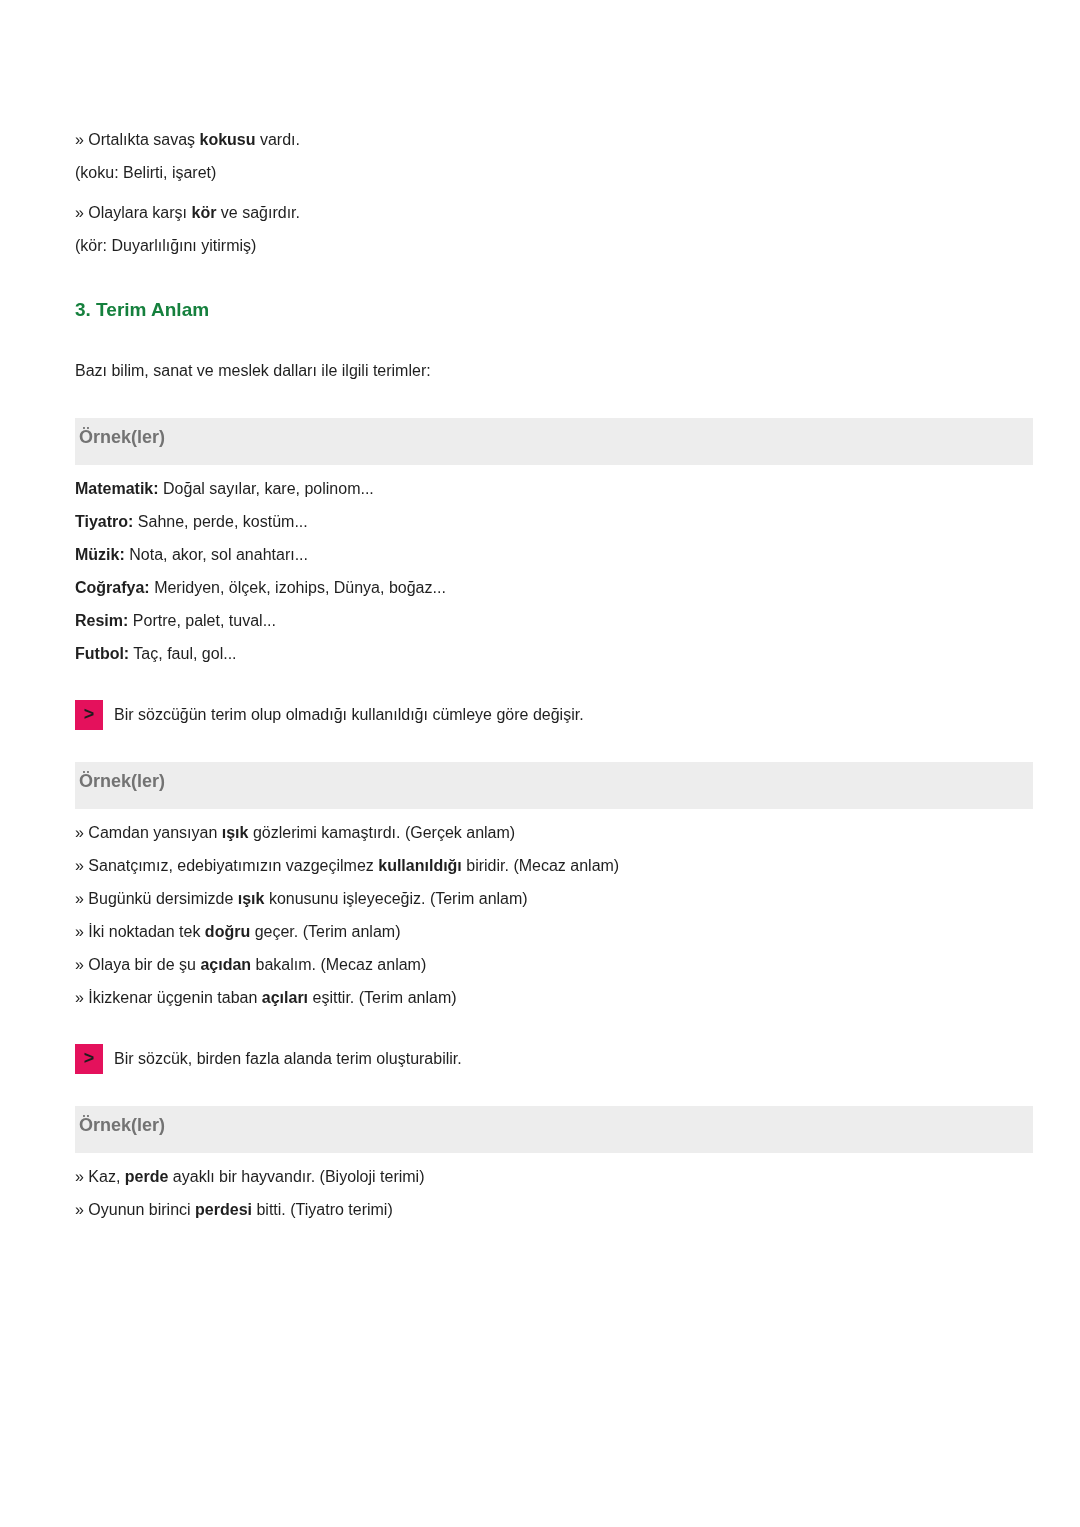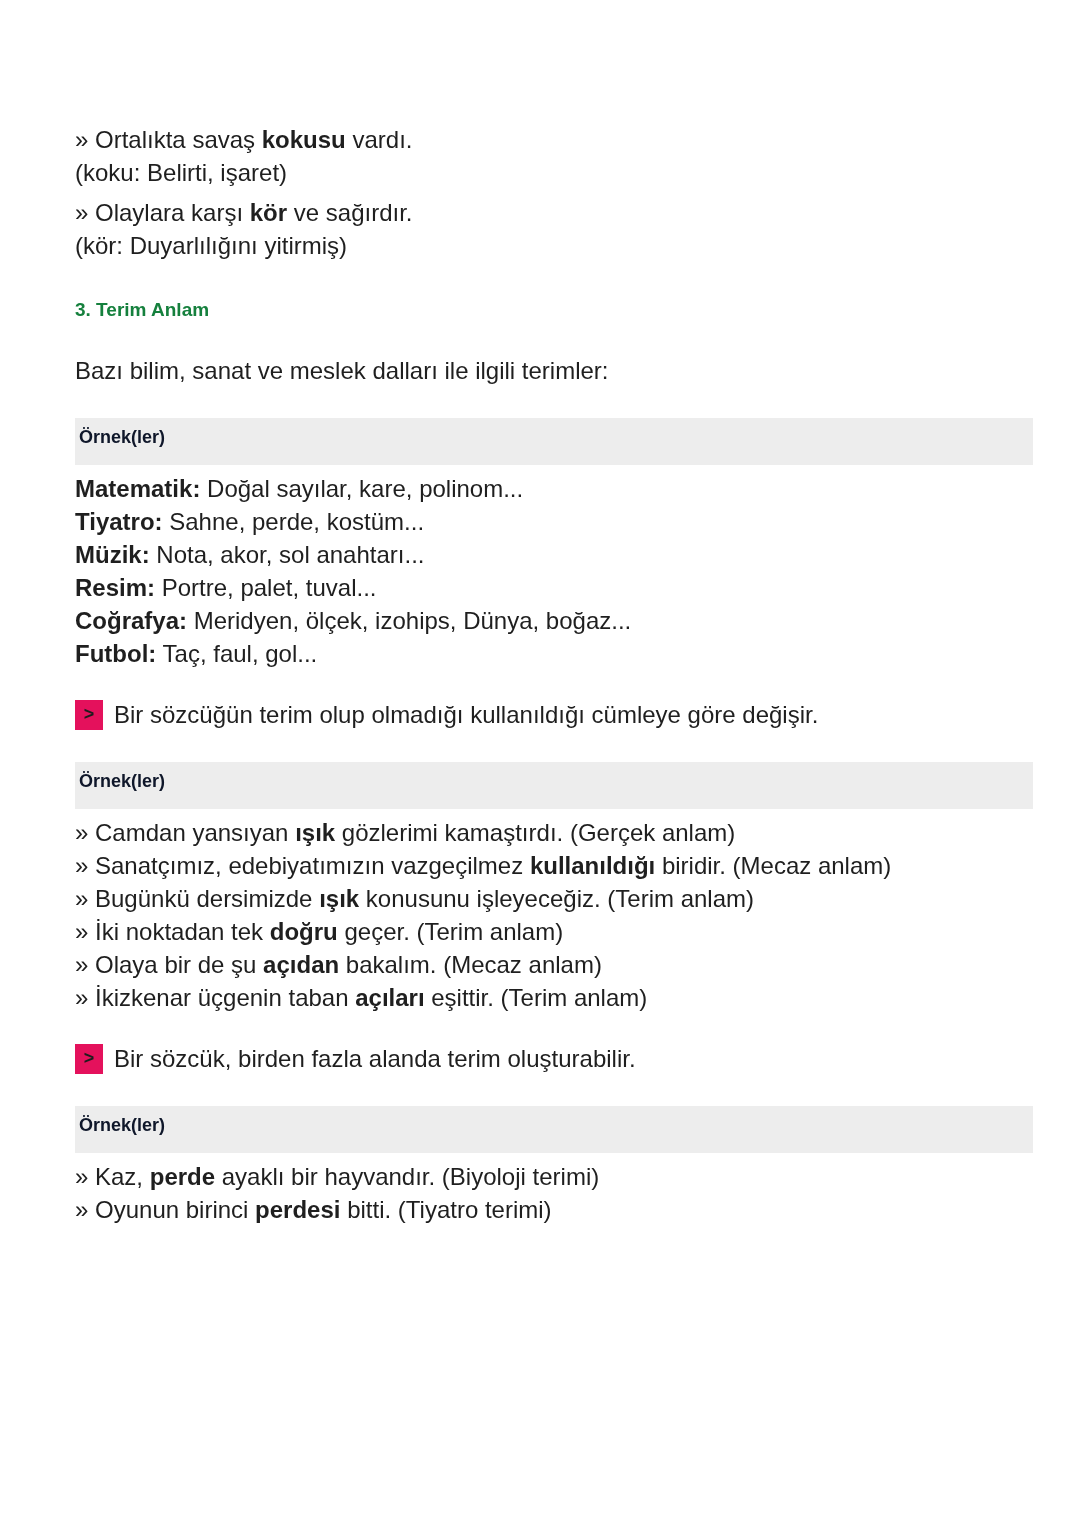--- a/index.html
+++ b/index.html
@@ -14,37 +14,37 @@
     background:#ffffff;color:var(--ink);
     font-family:"Liberation Sans",sans-serif;
     overflow:hidden;
   }
   .page{
     box-sizing:border-box;
     width:1080px;height:1527px;
     padding:123px 47px 0 75px;
   }
   .line{
-    font-size:24px;
+    font-size:16px;
     line-height:33px;
     white-space:nowrap;
   }
   .bold{font-weight:700;}
   .para{margin-top:7px;}
   .para:first-child{margin-top:0;}
   .heading{
     font-size:19px;font-weight:700;line-height:33px;
     margin:31px 0 28px 0;color:#15803d;
   }
   .example-header{
     margin-top:31px;height:47px;box-sizing:border-box;
     background:var(--bar);
     padding:3px 0 0 4px;
     font-size:18px;font-weight:700;line-height:33px;
-    color:#0f172a;
+    color:#737373;
   }
   .note{
     margin-top:28px;
     display:flex;align-items:center;gap:11px;
   }
   .note-marker{
     flex:0 0 auto;width:28px;height:30px;
     background:var(--accent);color:var(--marker-ink);
     font-weight:700;font-size:18px;
     display:flex;align-items:center;justify-content:center;
@@ -66,22 +66,22 @@
       </div>
       <h2 class="heading">3. Terim Anlam</h2>
       <div class="para">
         <div class="line"><span>Bazı bilim, sanat ve meslek dalları ile ilgili terimler:</span></div>
       </div>
       <div class="example-header"><span>Örnek(ler)</span></div>
       <div class="para">
         <div class="line"><span class="bold">Matematik:</span><span> Doğal sayılar, kare, polinom...</span></div>
         <div class="line"><span class="bold">Tiyatro:</span><span> Sahne, perde, kostüm...</span></div>
         <div class="line"><span class="bold">Müzik:</span><span> Nota, akor, sol anahtarı...</span></div>
+        <div class="line"><span class="bold">Coğrafya:</span><span> Meridyen, ölçek, izohips, Dünya, boğaz...</span></div>
         <div class="line"><span class="bold">Resim:</span><span> Portre, palet, tuval...</span></div>
-        <div class="line"><span class="bold">Coğrafya:</span><span> Meridyen, ölçek, izohips, Dünya, boğaz...</span></div>
         <div class="line"><span class="bold">Futbol:</span><span> Taç, faul, gol...</span></div>
       </div>
       <div class="note">
         <span class="note-marker">&gt;</span>
         <div class="line note-text"><span>Bir sözcüğün terim olup olmadığı kullanıldığı cümleye göre değişir.</span></div>
       </div>
       <div class="example-header"><span>Örnek(ler)</span></div>
       <div class="para">
         <div class="line"><span>» Camdan yansıyan </span><span class="bold">ışık</span><span> gözlerimi kamaştırdı. (Gerçek anlam)</span></div>
         <div class="line"><span>» Sanatçımız, edebiyatımızın vazgeçilmez </span><span class="bold">kullanıldığı</span><span> biridir. (Mecaz anlam)</span></div>

